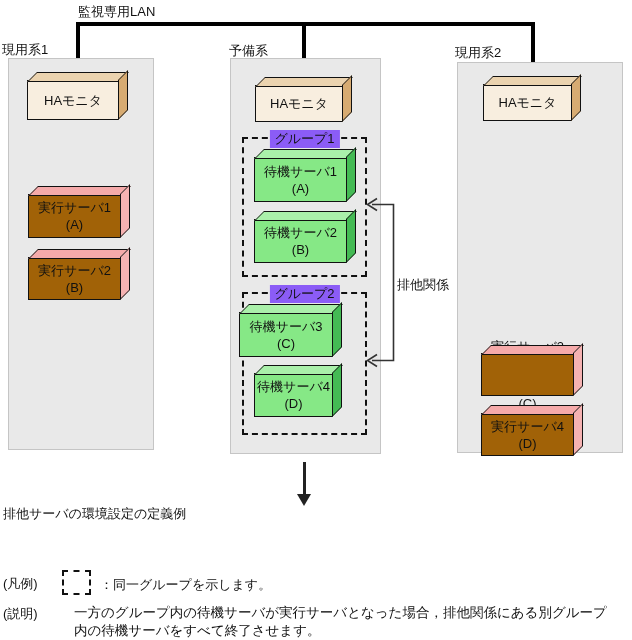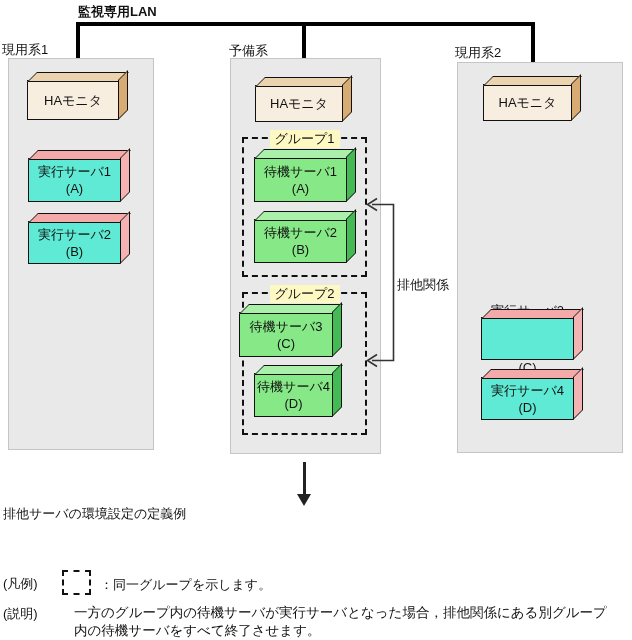--- a/index.html
+++ b/index.html
@@ -27,32 +27,32 @@
     content:""; position:absolute; left:-1px; top:-9px; width:100%; height:8px;
     border:1px solid #111; transform-origin:0 100%; transform:skewX(-45deg);
   }
   .b3::after {
     content:""; position:absolute; top:-1px; right:-10px; width:8px; height:100%;
     border:1px solid #111; transform-origin:0 0; transform:skewY(-45deg);
   }
   .v-ha        { background:#F8EEDF; }
   .v-ha::before{ background:#EBD3AF; }
   .v-ha::after { background:#D7AB72; }
-  .v-act        { background:#5eead4; }
+  .v-act        { background:#a16207;margin-top:36px; }
   .v-act::before{ background:#F5AAAA; }
   .v-act::after { background:#F5B2B2; }
   .v-stb        { background:#86E886; }
   .v-stb::before{ background:#AAF0AA; }
   .v-stb::after { background:#44BA54; }
 
   
   .group { position:absolute; border:2px dashed #111; box-sizing:border-box; z-index:2; }
   .group-label {
     position:absolute; top:-9px; left:50%; transform:translateX(-50%);
-    background:#fef9c3; padding:0 5px; white-space:nowrap;
+    background:#8b5cf6; padding:0 5px; white-space:nowrap;
   }
 
   
   svg.overlay { position:absolute; left:0; top:0; z-index:4; pointer-events:none; }
 
   
   .darrow-line { position:absolute; width:3px; background:#222; }
   .darrow-head {
     position:absolute; width:0; height:0;
     border-left:7px solid transparent; border-right:7px solid transparent;
@@ -66,21 +66,21 @@
     font-family:"DejaVu Sans Mono","Liberation Mono",monospace; font-size:13px;
   }
   .legend-icon { position:absolute; border:2px dashed #111; box-sizing:border-box; background:#fff; }
   .note-text { font-size:13.5px; }
 </style>
 </head>
 <body>
 
 <div class="canvas">
 
-  <div class="lbl" style="left:78px; top:3px;font-weight:bold;">監視専用LAN</div>
+  <div class="lbl" style="left:78px; top:3px;">監視専用LAN</div>
   <div class="lan-h" style="left:76px; top:22px; width:459px;"></div>
   <div class="lan-v" style="left:76px;  top:24px; height:35px;"></div>
   <div class="lan-v" style="left:302px; top:24px; height:35px;"></div>
   <div class="lan-v" style="left:531px; top:24px; height:39px;"></div>
 
   <div class="lbl" style="left:2px;   top:41px;">現用系1</div>
   <div class="lbl" style="left:229px; top:42px;">予備系</div>
   <div class="lbl" style="left:455px; top:44px;">現用系2</div>
 
   <div class="syscol" style="left:8px;   top:58px; width:146px; height:392px;"></div>

